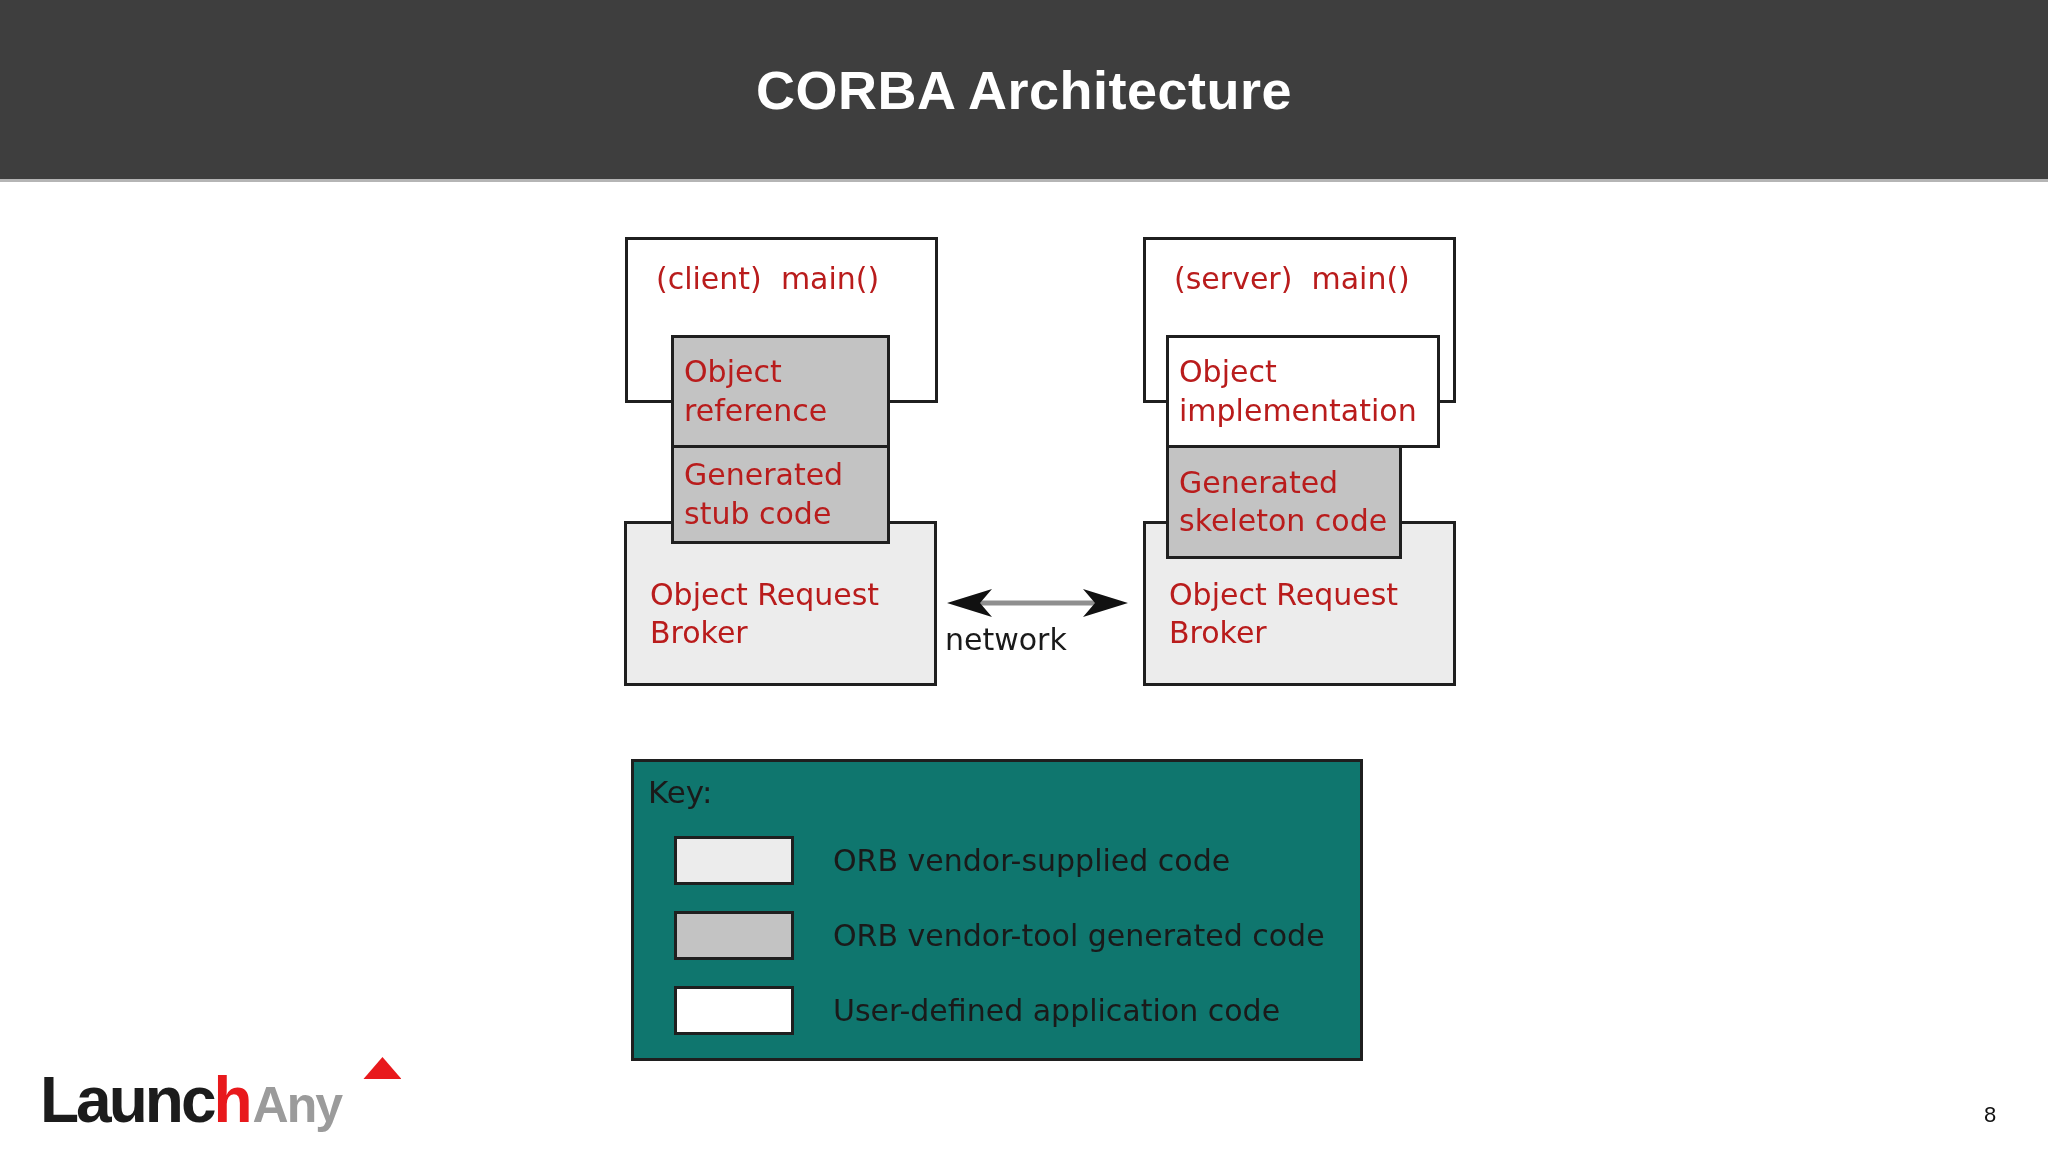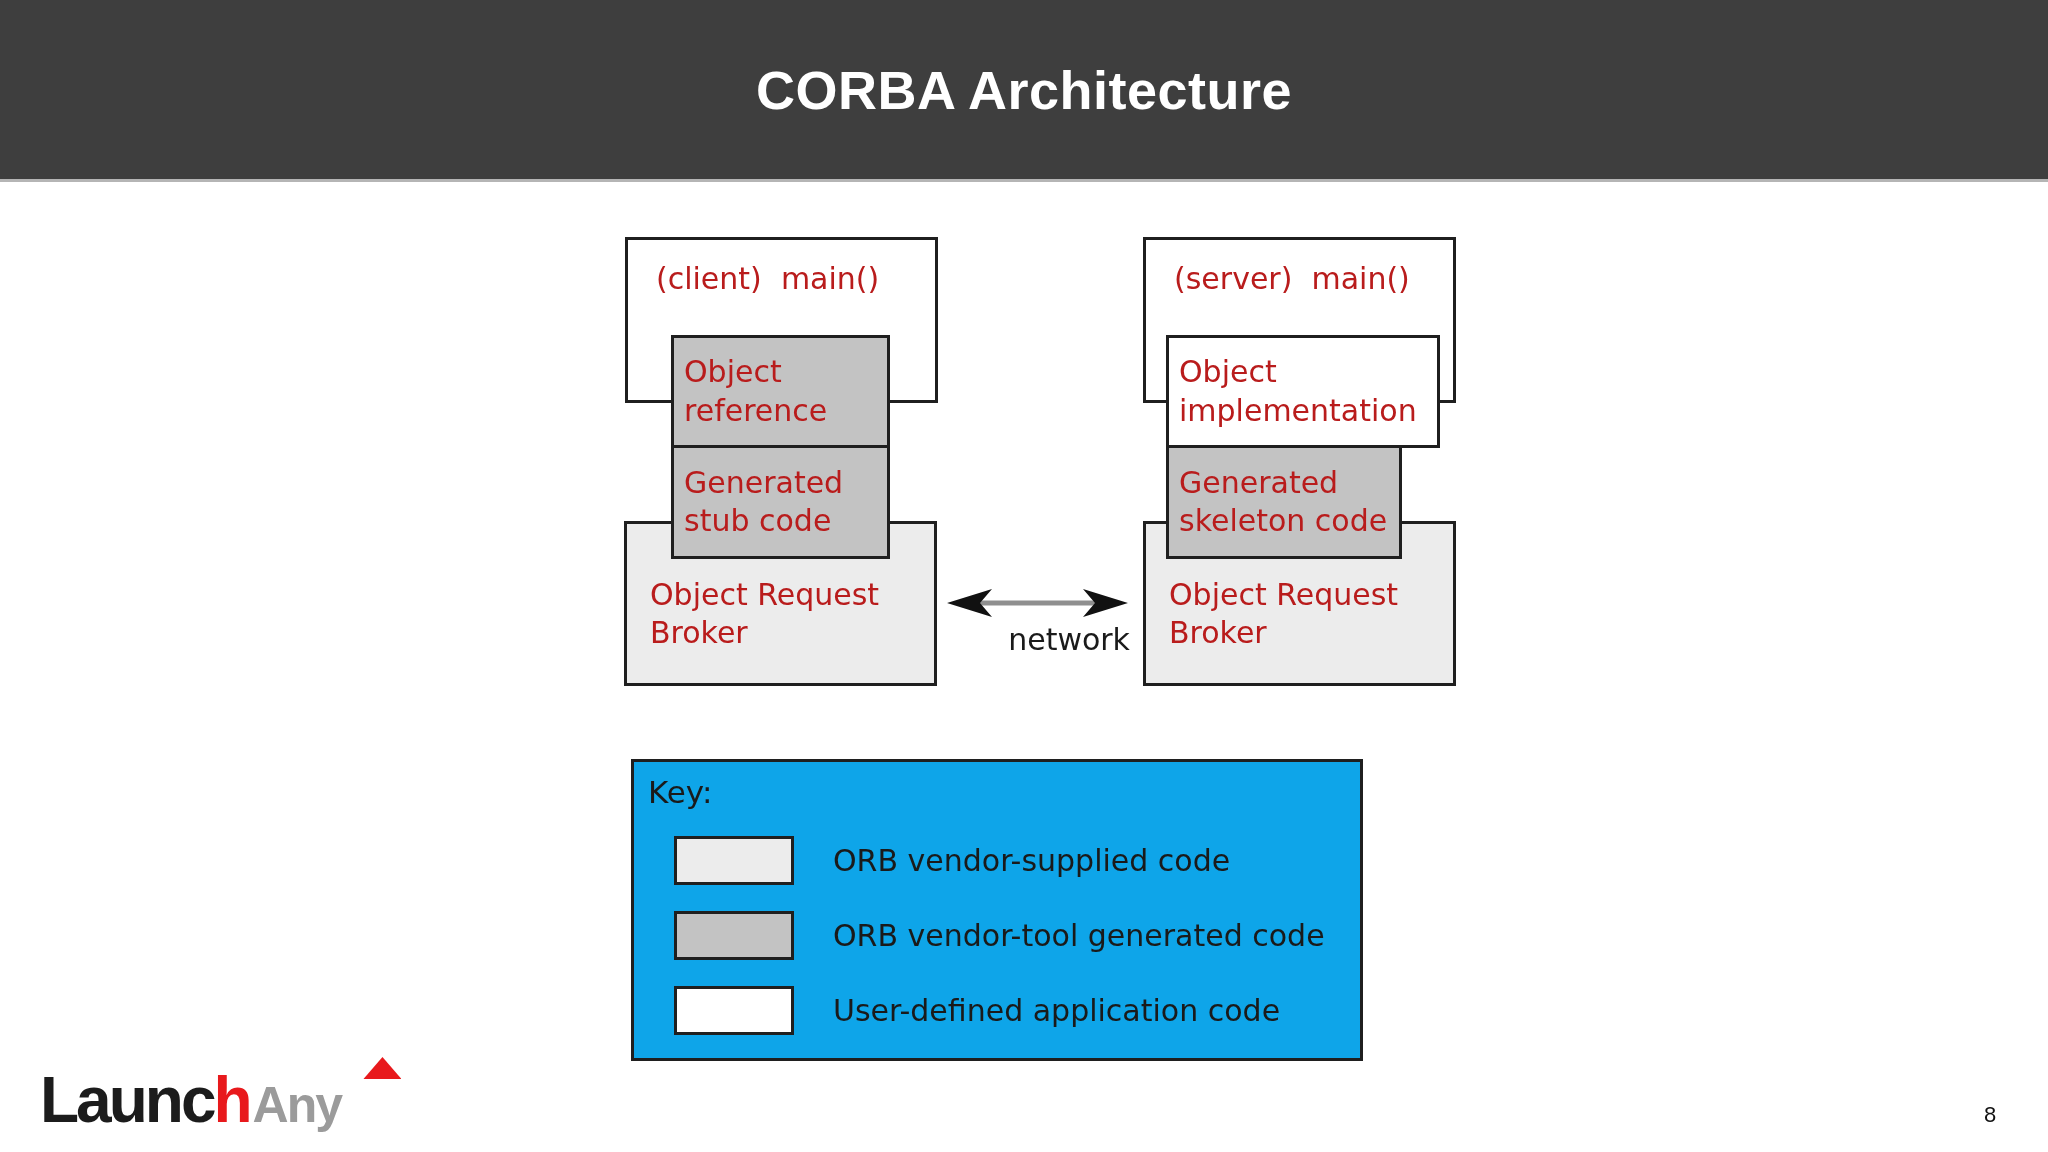--- a/index.html
+++ b/index.html
@@ -50,21 +50,21 @@
   .server-main { left: 1143px; }
   .pre-label { white-space: pre; }
 
   .inner-box {
     width: 219px; height: 113px;
     z-index: 2;
     display: flex; flex-direction: column; justify-content: center;
     padding-left: 10px;
   }
   .client-ref  { left: 671px; top: 335px; }
-  .client-stub { left: 671px; top: 445px; height: 114px; }
+  .client-stub { left: 671px; top: 445px; height: 99px; }
   .server-impl { left: 1166px; top: 335px; width: 274px; }
   .server-skel { left: 1166px; top: 445px; width: 236px; height: 114px; }
 
   .orb-box {
     width: 313px; height: 165px;
     top: 521px;
     z-index: 1;
     padding: 52px 10px 0 23px;
   }
   .client-orb { left: 624px; }
@@ -73,33 +73,33 @@
   
   .network-arrow {
     position: absolute;
     left: 945px; top: 578px;
     width: 185px; height: 50px;
   }
   .network-label {
     position: absolute;
     left: 945px; top: 622px;
     width: 185px;
-    text-align: right;
+    text-align: left;
     font-size: 30px;
     color: #1a1a1a;
   }
 
   
   .key-box {
     position: absolute;
     left: 631px; top: 759px;
     width: 732px; height: 302px;
     box-sizing: border-box;
     border: 3px solid #1f1f1f;
-    background: #0ea5e9;
+    background: #0f766e;
   }
   .key-title {
     position: absolute;
     left: 14px; top: 12px;
     font-size: 31px;
     color: #1a1a1a;
   }
   .key-row {
     position: absolute;
     left: 0; width: 100%; height: 49px;

